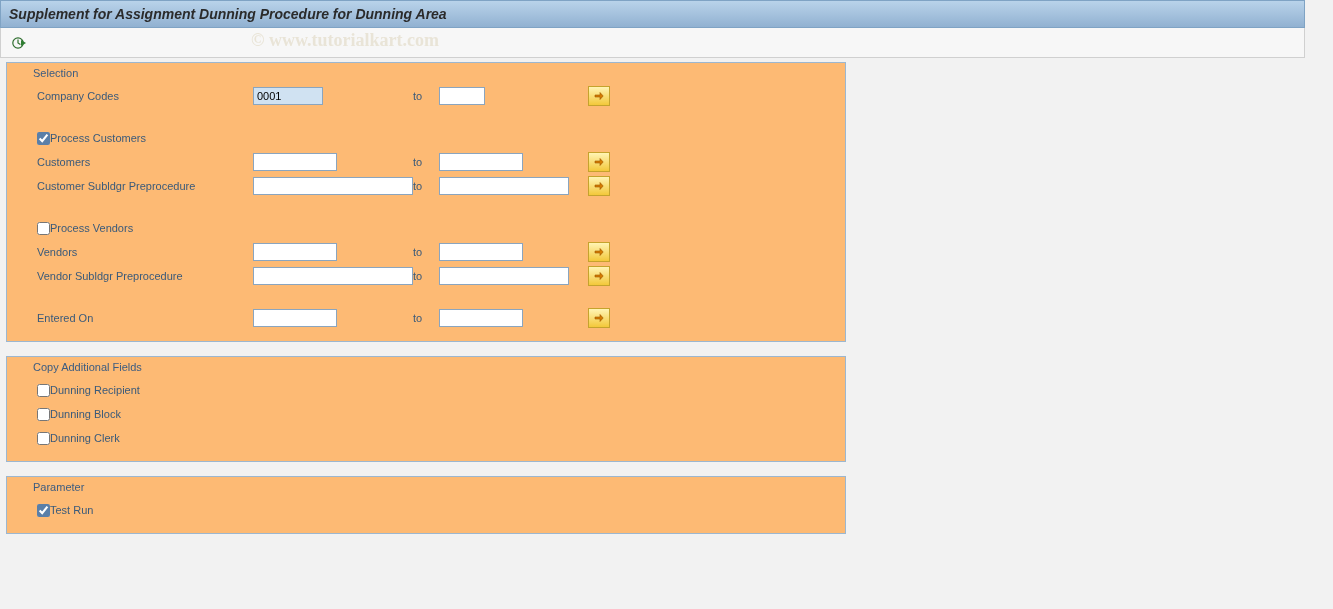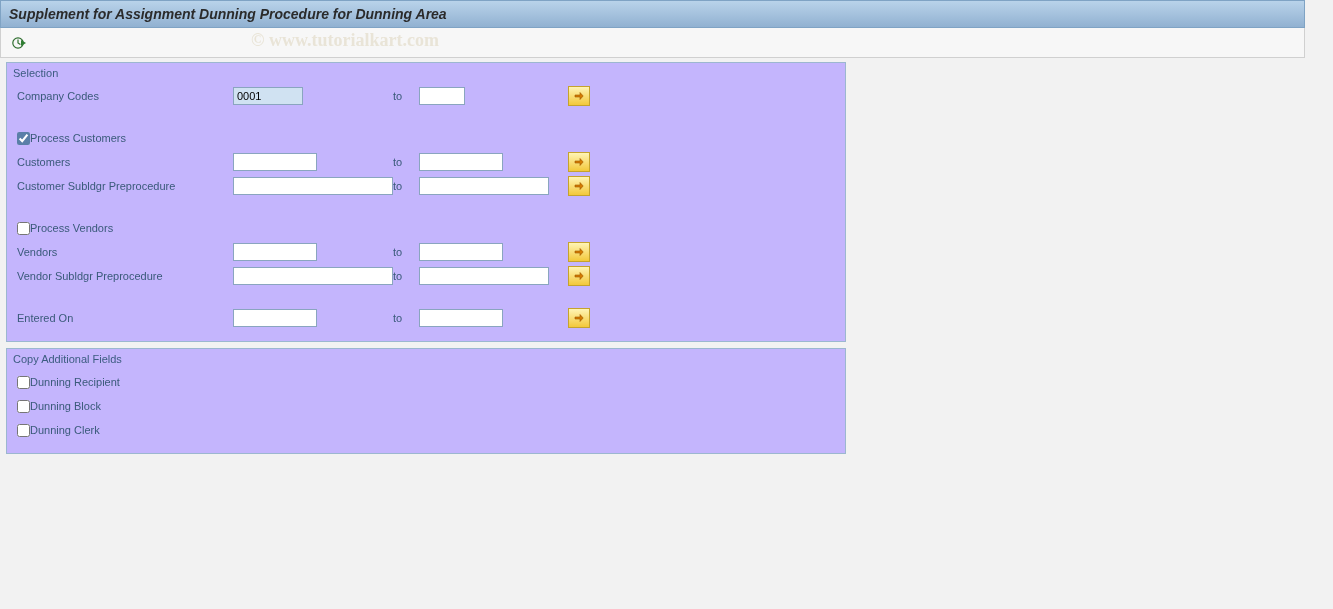--- a/index.html
+++ b/index.html
@@ -67,23 +67,24 @@
     pointer-events:none;
   }
 
   
   .content-area {
     padding: 4px 6px 6px 6px;
     width: 840px;
   }
   .group {
     border: 1px solid #9cb7d0;
-    background: #c4b5fd;
-    margin-bottom: 6px;
+    background: #fdba74;
+    margin-bottom: 14px;
     box-sizing: border-box;
+    padding-left: 20px;
   }
   .group-title {
     font-size: 11px;
     color: #3c5c80;
     padding: 4px 6px 2px 6px;
   }
   .group-body {
     padding: 4px 6px 10px 6px;
   }
 
@@ -319,16 +320,27 @@
     </div>
     <div class="row">
       <div class="lbl lbl-inline">
         <input type="checkbox" class="check" style="">
         <span>Dunning Clerk</span>
       </div>
     </div>
   </div>
 </div>
 
+<div class="group">
+  <div class="group-title">Parameter</div>
+  <div class="group-body">
+    <div class="row">
+      <div class="lbl lbl-inline">
+        <input type="checkbox" class="check" checked="checked" style="">
+        <span>Test Run</span>
+      </div>
+    </div>
+  </div>
+</div>
 
 </div>
 
 </div>
 
 </body></html>

